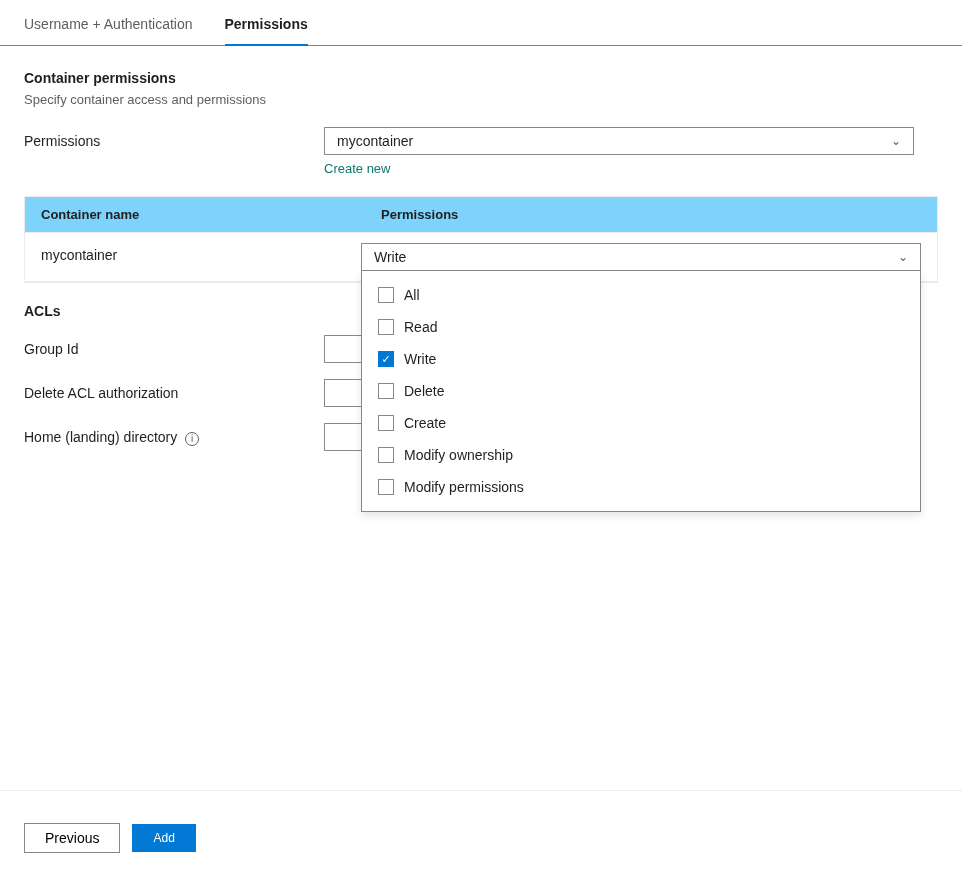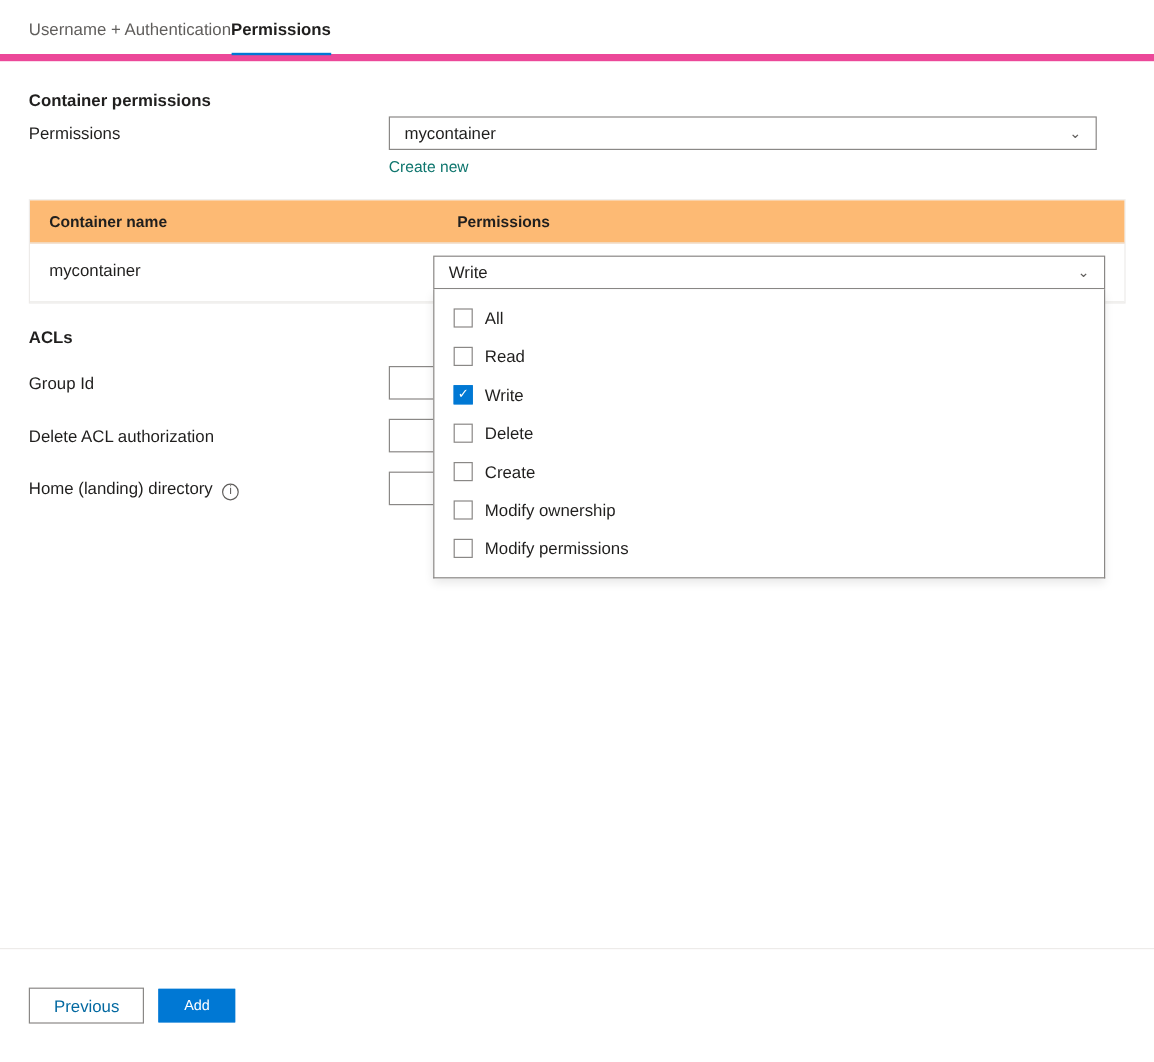--- a/index.html
+++ b/index.html
@@ -9,21 +9,22 @@
       color: #201f1e;
       background: #fff;
       width: 962px;
       min-height: 885px;
       position: relative;
     }
 
     .tabs {
       display: flex;
       padding: 16px 24px 0 24px;
-      border-bottom: 6px solid #ec4899;
+      border-bottom: 1px solid #ec4899;
+      gap: 32px;
     }
     .tab {
       padding-bottom: 12px;
       cursor: pointer;
       font-size: 14px;
       color: #605e5c;
       border-bottom: 2px solid transparent;
       margin-bottom: -1px;
     }
     .tab.active {
@@ -86,21 +87,21 @@
 
     .container-table {
       border: 1px solid #edebe9;
       width: 100%;
       max-width: 920px;
       margin-top: 20px;
       margin-bottom: 20px;
     }
     .table-header {
       display: flex;
-      background: #fdba74;
+      background: #7dd3fc;
       border-bottom: 1px solid #edebe9;
     }
     .th {
       padding: 10px 16px;
       font-weight: 700;
       font-size: 13px;
       color: #201f1e;
     }
     .th:first-child { width: 340px; }
     .th:last-child { flex: 1; }
@@ -202,21 +203,21 @@
       gap: 12px;
       border-top: 1px solid #edebe9;
     }
 
     .btn-previous {
       border: 1px solid #8a8886;
       background: #fff;
       padding: 6px 20px;
       font-size: 14px;
       cursor: pointer;
-      color: #0369a1;
+      color: #000000;
     }
     .btn-add {
       border: 1px solid #0078d4;
       background: #0078d4;
       padding: 6px 20px;
       font-size: 12px;
       cursor: pointer;
       color: #fff;
     }
 
@@ -250,20 +251,21 @@
     <span>Username + Authentication</span>
   </div>
   <div class="tab active">
     <span>Permissions</span>
   </div>
 </div>
 
 <div class="content">
 
   <div class="section-title">Container permissions</div>
+  <div class="section-desc">Specify container access and permissions</div>
 
   <div class="form-row">
     <div class="form-label">Permissions</div>
     <div class="form-control">
       <div class="dropdown-select">
         <span>mycontainer</span>
         <span class="chevron">⌄</span>
       </div>
       <a class="create-new-link">Create new</a>
     </div>

